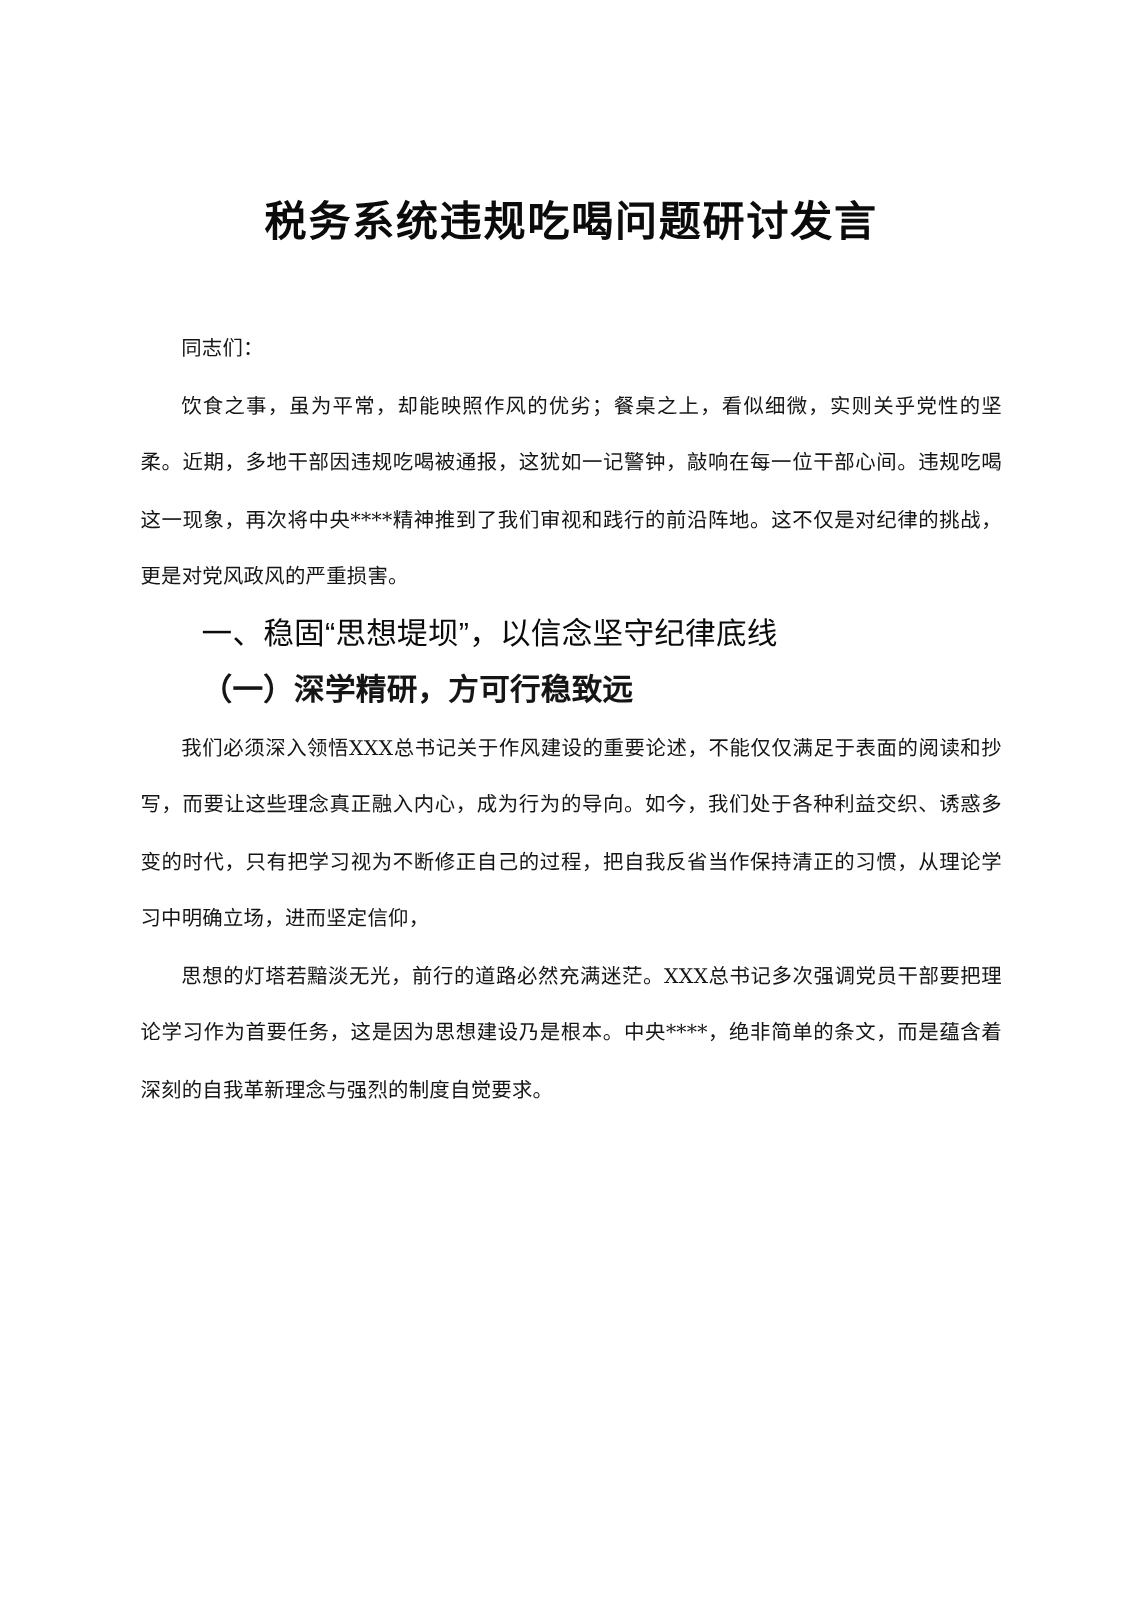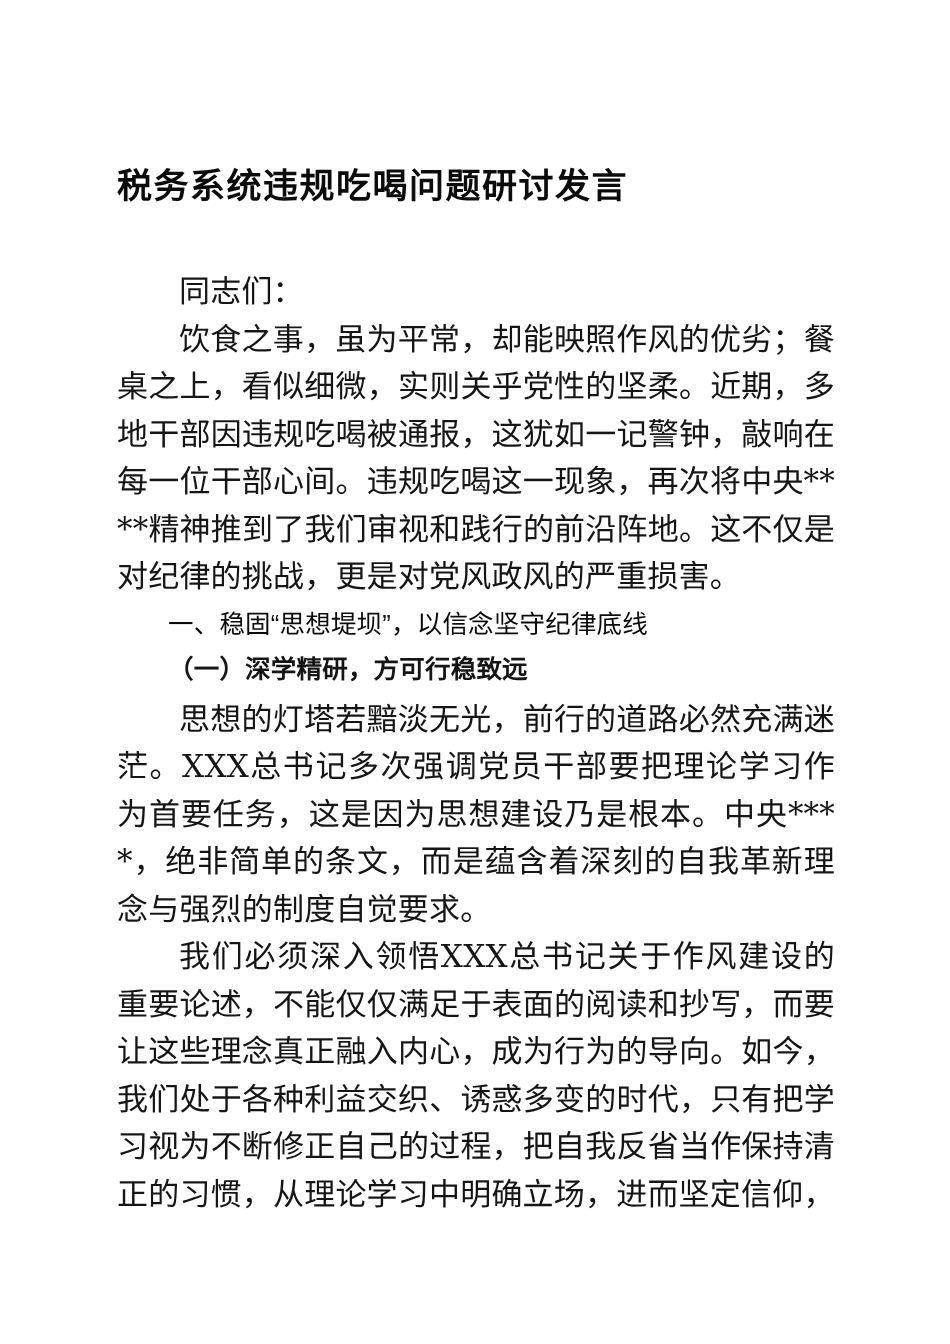--- a/index.html
+++ b/index.html
@@ -31,33 +31,34 @@
 
   
   .doc-title {
     margin: 0;
     padding: 0;
     font-family: "DejaVu Serif", "Liberation Serif", serif;
     font-weight: 700;
     font-size: 35px;
     line-height: 46px;
     letter-spacing: 1.5px;
+    text-align: center;
     color: #0b0b0b;
     position: absolute;
     left: 0;
     top: 163px;
     width: 718px;
   }
 
   
   .para {
     margin: 0;
     padding: 0;
     font-family: "DejaVu Serif", "Liberation Serif", serif;
-    font-size: 31px;
+    font-size: 17px;
     line-height: 47.5px;
     letter-spacing: 0.2px;
     color: #151515;
     text-align: justify;
     text-justify: inter-character;
     text-indent: 2em;
     word-break: break-all;
   }
 
   
@@ -117,19 +118,19 @@
 
       <p class="para salutation">同志们：</p>
 
       <p class="para">饮食之事，虽为平常，却能映照作风的优劣；餐桌之上，看似细微，实则关乎党性的坚柔。近期，多地干部因违规吃喝被通报，这犹如一记警钟，敲响在每一位干部心间。违规吃喝这一现象，再次将中央****精神推到了我们审视和践行的前沿阵地。这不仅是对纪律的挑战，更是对党风政风的严重损害。</p>
 
 
       <h2 class="heading-1">一、稳固“思想堤坝”，以信念坚守纪律底线</h2>
 
       <h3 class="heading-2">（一）深学精研，方可行稳致远</h3>
 
+      <p class="para clipped">我们必须深入领悟XXX总书记关于作风建设的重要论述，不能仅仅满足于表面的阅读和抄写，而要让这些理念真正融入内心，成为行为的导向。如今，我们处于各种利益交织、诱惑多变的时代，只有把学习视为不断修正自己的过程，把自我反省当作保持清正的习惯，从理论学习中明确立场，进而坚定信仰，</p>
+
       <p class="para">思想的灯塔若黯淡无光，前行的道路必然充满迷茫。XXX总书记多次强调党员干部要把理论学习作为首要任务，这是因为思想建设乃是根本。中央****，绝非简单的条文，而是蕴含着深刻的自我革新理念与强烈的制度自觉要求。</p>
-
-      <p class="para clipped">我们必须深入领悟XXX总书记关于作风建设的重要论述，不能仅仅满足于表面的阅读和抄写，而要让这些理念真正融入内心，成为行为的导向。如今，我们处于各种利益交织、诱惑多变的时代，只有把学习视为不断修正自己的过程，把自我反省当作保持清正的习惯，从理论学习中明确立场，进而坚定信仰，</p>
 
     </div>
   </div>
 </div>
 
 </body></html>

